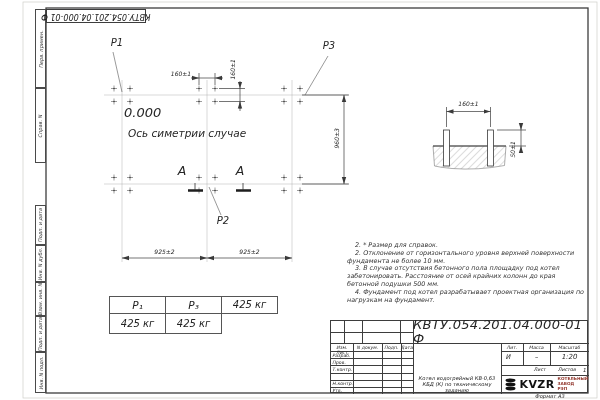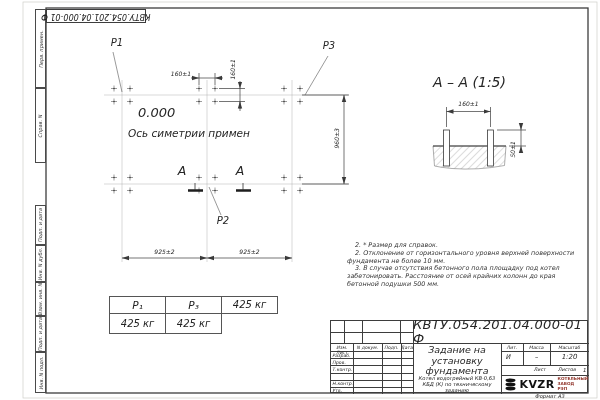--- a/index.html
+++ b/index.html
@@ -142,46 +142,46 @@
       <span>Инв. N подл.</span>
     </div>
 
   <div class="abs" style="left:46px;top:9px;width:100px;height:14px;border:0.8px solid #3d3d3d;box-sizing:border-box;display:flex;align-items:center;justify-content:center;">
     <span class="rot180" style="font-size:8px;font-style:italic;white-space:nowrap;">КВТУ.054.201.04.000-01 Ф</span>
   </div>
 
   <div class="txt ctr" style="left:106px;top:37px;width:22px;font-size:10px;">P1</div>
   <div class="txt ctr" style="left:318px;top:40px;width:22px;font-size:10px;">P3</div>
   <div class="txt ctr" style="left:212px;top:215px;width:22px;font-size:10px;">P2</div>
-  <div class="txt" style="left:124px;top:106px;font-size:13px;padding-left:14px;">0.000</div>
-  <div class="txt" style="left:128px;top:128px;font-size:10.5px;">Ось симетрии примен</div>
+  <div class="txt" style="left:124px;top:106px;font-size:13px;">0.000</div>
+  <div class="txt" style="left:128px;top:128px;font-size:10.5px;">Ось симетрии случае</div>
   <div class="txt ctr" style="left:174px;top:164px;width:16px;font-size:12.5px;">А</div>
   <div class="txt ctr" style="left:232px;top:164px;width:16px;font-size:12.5px;">А</div>
   <div class="txt ctr" style="left:165px;top:70.5px;width:32px;font-size:6px;">160±1</div>
   <div class="txt ctr rot90" style="left:217px;top:66px;width:32px;font-size:6px;">160±1</div>
   <div class="txt ctr rot90" style="left:321px;top:135px;width:32px;font-size:6px;">960±3</div>
   <div class="txt ctr" style="left:148px;top:248.5px;width:33px;font-size:6px;">925±2</div>
   <div class="txt ctr" style="left:233px;top:248.5px;width:33px;font-size:6px;">925±2</div>
 
-  <div class="txt ctr" style="left:417px;top:75px;width:105px;font-size:14px;">А – А (1:5)</div>
   <div class="txt ctr" style="left:452px;top:100.5px;width:33px;font-size:6px;">160±1</div>
   <div class="txt ctr rot90" style="left:498px;top:146px;width:30px;font-size:6px;">50±1</div>
 
   <div id="loads">
     <div class="hdr">P₁</div>
     <div class="hdr">P₃</div>
     <div class="val">425 кг</div>
     <div class="val">425 кг</div>
     <div class="val">425 кг</div>
   </div>
 
   <div id="notes">
     <p>2. * Размер для справок.</p>
     <p>2. Отклонение от горизонтального уровня верхней поверхности фундамента не более 10 мм.</p>
     <p>3. В случае отсутствия бетонного пола площадку под котел забетонировать. Расстояние от осей крайних колонн до края бетонной подушки 500 мм.</p>
+    <p>4. Фундамент под котел разрабатывает проектная организация по нагрузкам на фундамент.</p>
   </div>
 
   <div id="tblock">
 
     <div class="ln" style="left:0;top:22px;width:258px;height:0.8px;"></div>
     <div class="ln" style="left:0;top:11px;width:82px;height:0.7px;"></div>
     <div class="ln" style="left:13px;top:0;width:0.7px;height:22px;"></div>
     <div class="ln" style="left:31px;top:0;width:0.7px;height:22px;"></div>
     <div class="ln" style="left:69px;top:0;width:0.7px;height:22px;"></div>
     <div class="ln" style="left:0;top:30px;width:82px;height:0.7px;"></div>
@@ -208,21 +208,20 @@
     <div class="tb-txt ctr" style="left:51px;top:23.5px;width:19px;font-size:4.6px;">Подп.</div>
     <div class="tb-txt ctr" style="left:70px;top:23.5px;width:12px;font-size:4.6px;">Дата</div>
 
     <div class="tb-txt" style="left:1.5px;top:31.5px;font-size:4.6px;">Разраб.</div>
     <div class="tb-txt" style="left:1.5px;top:38.7px;font-size:4.6px;">Пров.</div>
     <div class="tb-txt" style="left:1.5px;top:45.8px;font-size:4.6px;">Т.контр.</div>
     <div class="tb-txt" style="left:1.5px;top:53px;font-size:4.6px;"></div>
     <div class="tb-txt" style="left:1.5px;top:60.2px;font-size:4.6px;">Н.контр.</div>
     <div class="tb-txt" style="left:1.5px;top:67.3px;font-size:4.6px;">Утв.</div>
 
-    <div class="tb-txt ctr" style="left:82px;top:24px;width:88px;font-size:9.5px;line-height:10.5px;white-space:normal;">Задание на установку фундамента</div>
     <div class="tb-txt ctr" style="left:84px;top:55px;width:84px;font-size:5.2px;line-height:5.8px;white-space:normal;">Котел водогрейный КВ-0,63 КБД (К) по техническому заданию</div>
 
     <div class="tb-txt ctr" style="left:170px;top:23.5px;width:22px;font-size:4.6px;">Лит.</div>
     <div class="tb-txt ctr" style="left:192px;top:23.5px;width:27px;font-size:4.6px;">Масса</div>
     <div class="tb-txt ctr" style="left:219px;top:23.5px;width:39px;font-size:4.6px;">Масштаб</div>
     <div class="tb-txt" style="left:175px;top:33px;font-size:6.5px;">И</div>
     <div class="tb-txt ctr" style="left:192px;top:33px;width:27px;font-size:6.5px;">–</div>
     <div class="tb-txt ctr" style="left:219px;top:33px;width:39px;font-size:7px;">1:20</div>
 
     <div class="abs" style="left:170px;top:44px;width:88px;height:10px;display:flex;align-items:center;">

